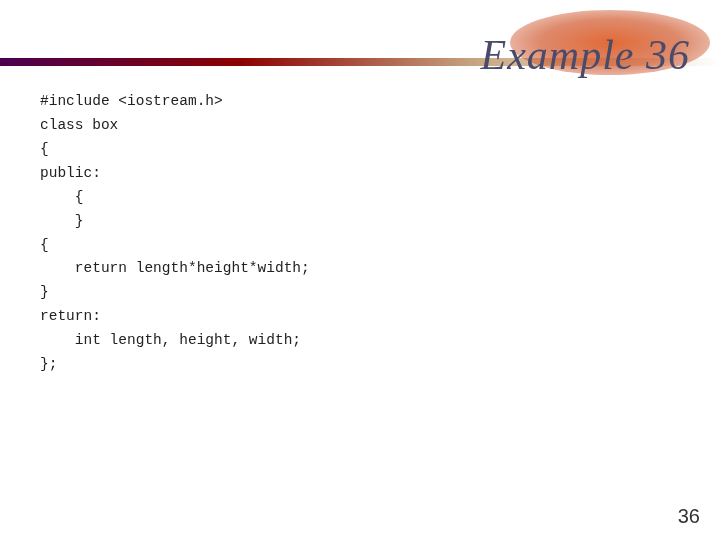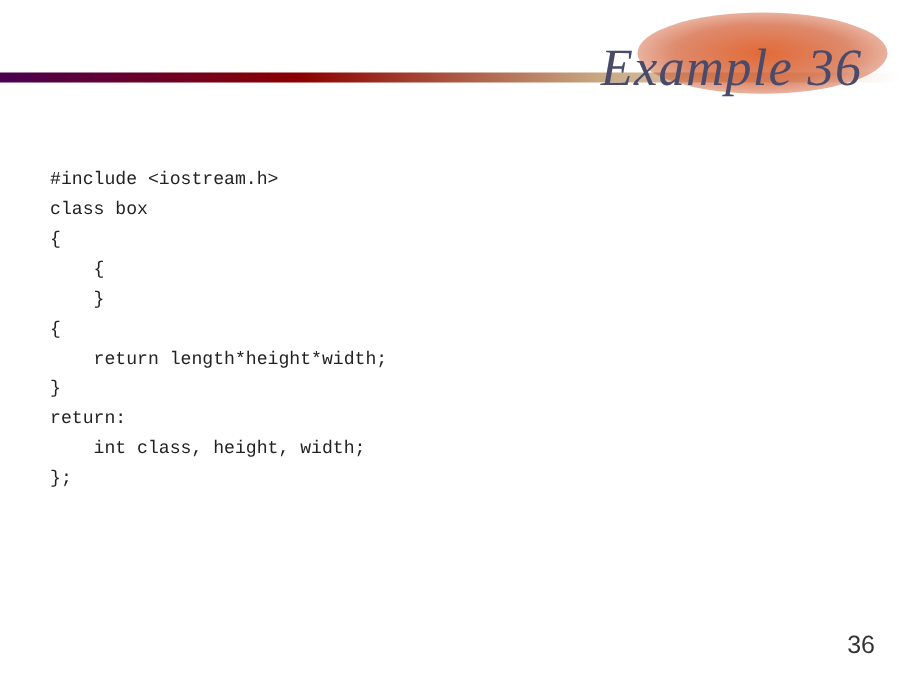--- a/index.html
+++ b/index.html
@@ -68,21 +68,20 @@
       z-index: 1;
     }
 
     
     .code-area {
       position: absolute;
       top: 90px;
       left: 40px;
       right: 40px;
       bottom: 40px;
-      margin-top: 43px;
     }
 
     .code-block {
       font-family: 'Courier New', Courier, monospace;
       font-size: 14.5px;
       color: #222222;
       line-height: 1.65;
     }
 
     .code-line {
@@ -112,26 +111,27 @@
   </div>
 
   <div class="title-bar"></div>
 
   <div class="code-area">
     <div class="code-block">
 
     <span class="code-line">#include &lt;iostream.h&gt;</span>
         <span class="code-line">class box</span>
         <span class="code-line">{</span>
+        <span class="code-line">public:</span>
         <span class="code-line">    {</span>
         <span class="code-line">    }</span>
         <span class="code-line">{</span>
         <span class="code-line">    return length*height*width;</span>
         <span class="code-line">}</span>
         <span class="code-line">return:</span>
-        <span class="code-line">    int class, height, width;</span>
+        <span class="code-line">    int length, height, width;</span>
         <span class="code-line">};</span>
       </div>
   </div>
 
   <div class="slide-number">36</div>
 
 </div>
 
 </body></html>

